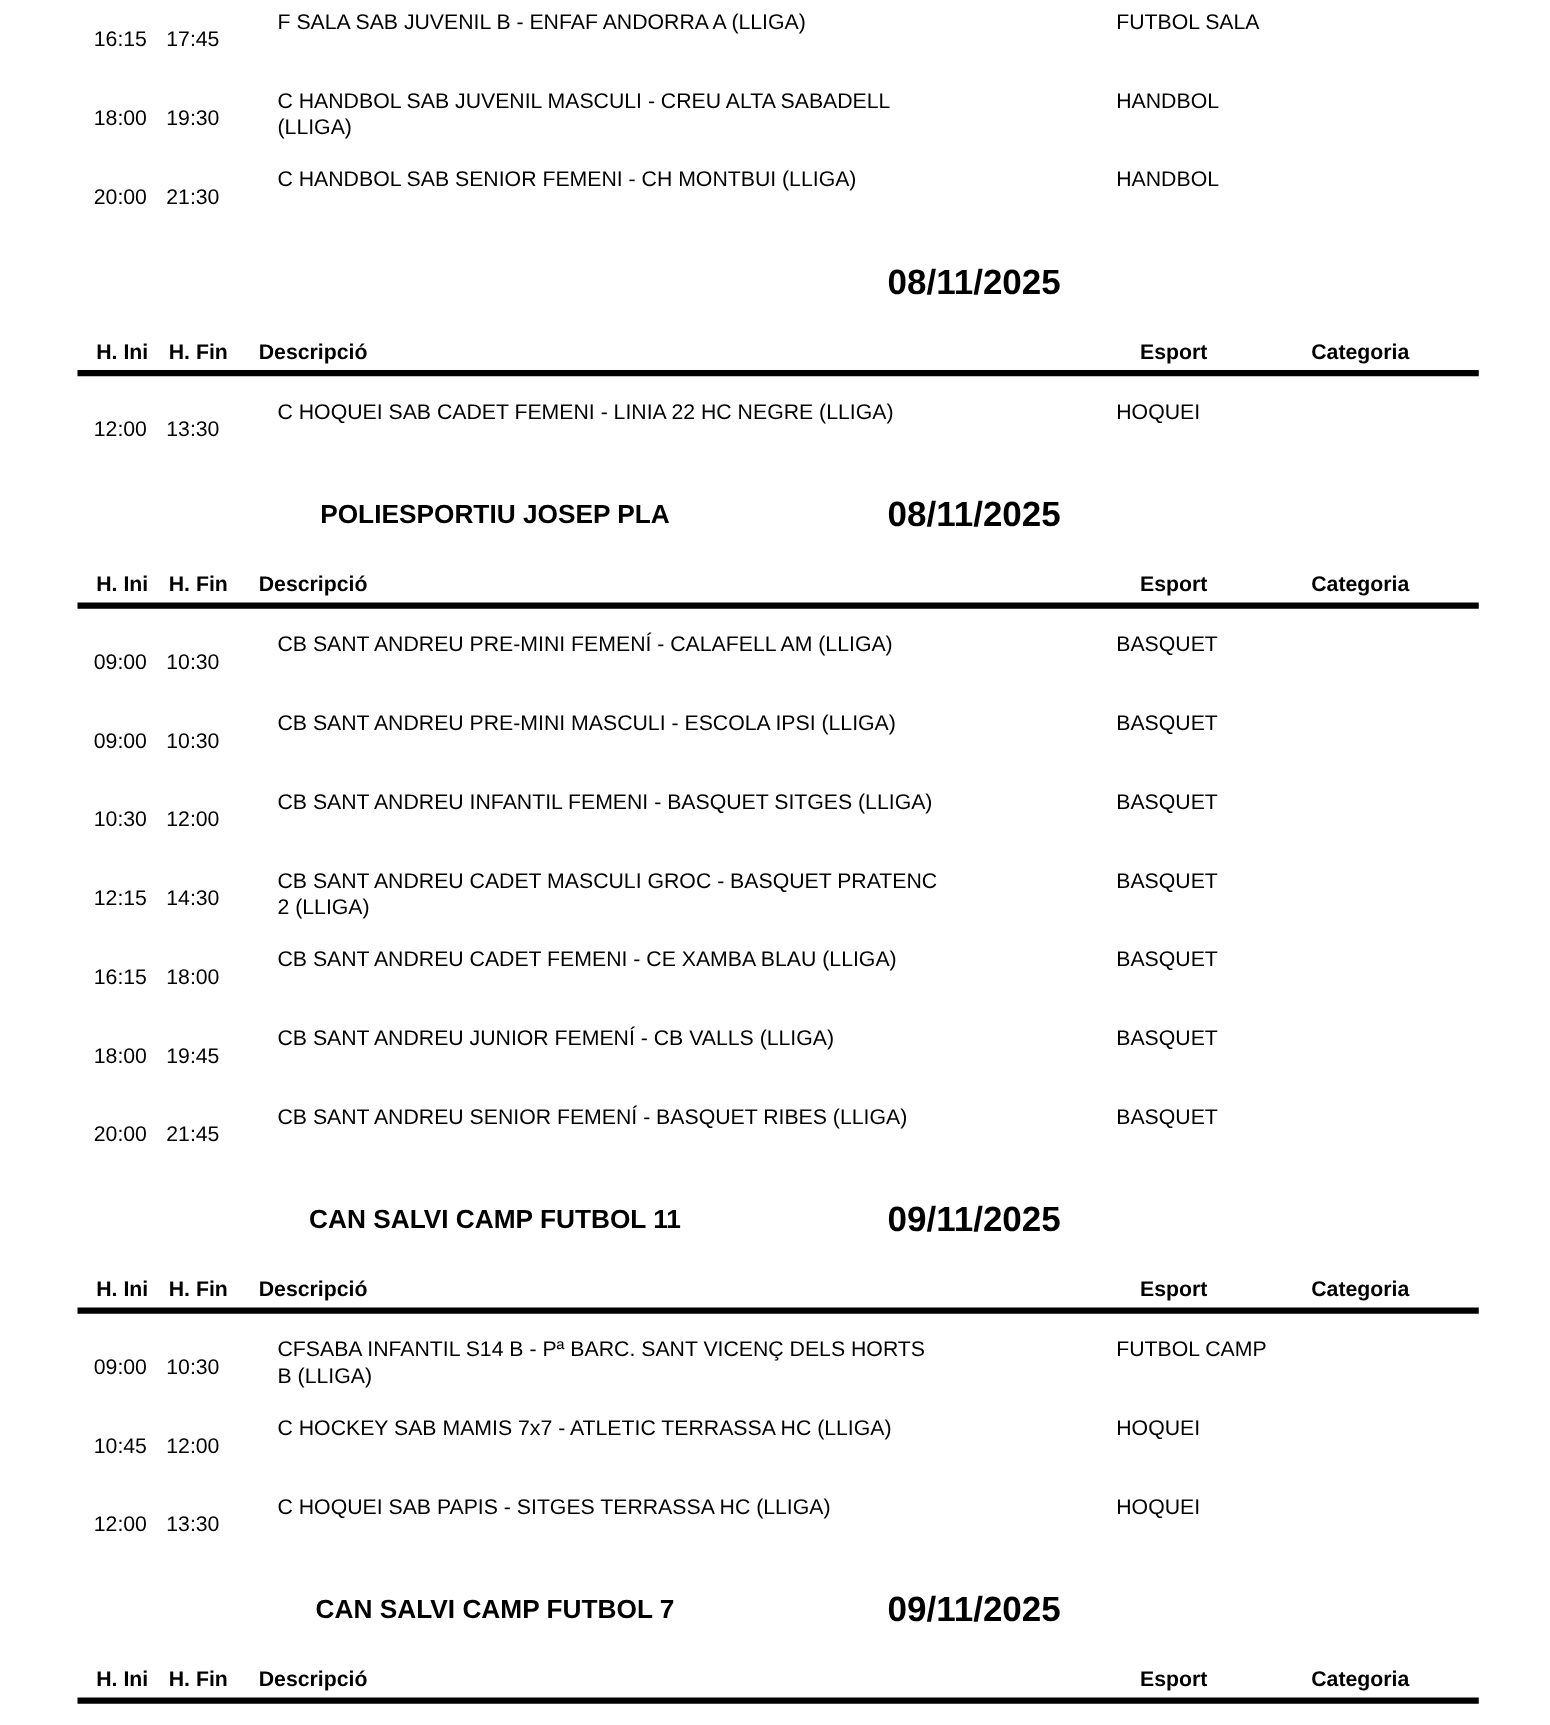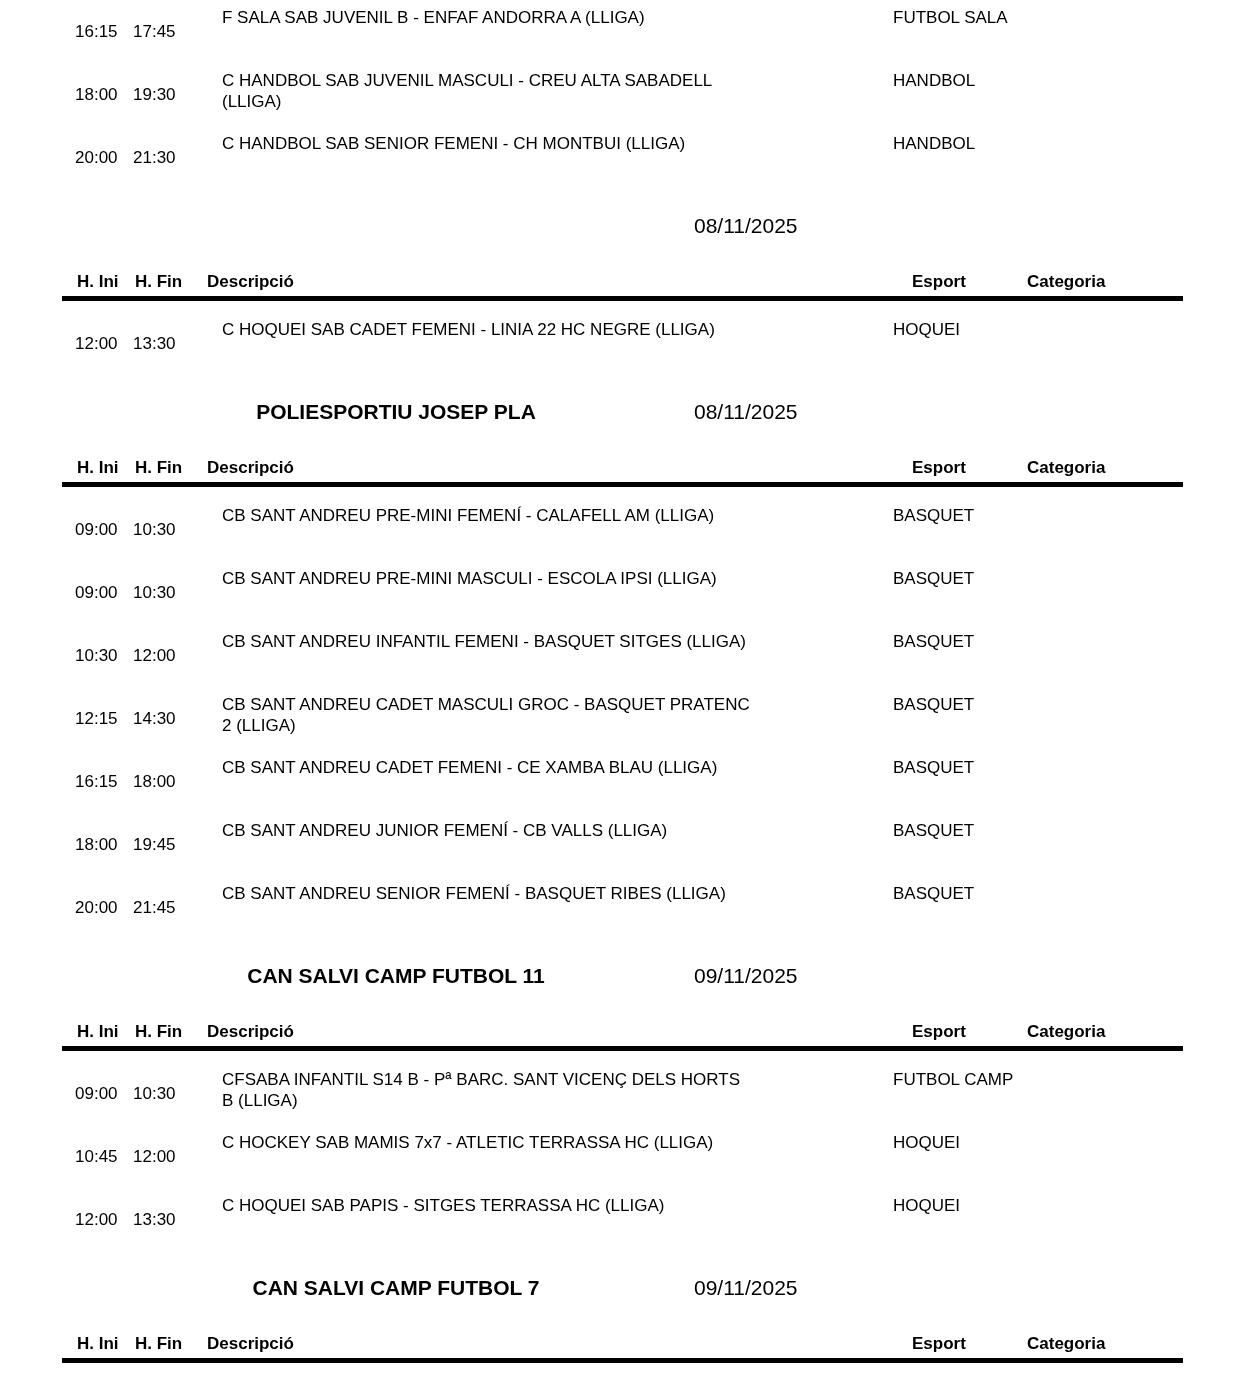--- a/index.html
+++ b/index.html
@@ -28,32 +28,32 @@
   }
   .row .esport { position: absolute; top: 0; left: 893px; font-size: 17px; line-height: 21px; }
 
   
   .sec-head { position: relative; height: 24px; margin-top: 18px; }
   .sec-head .title {
     position: absolute; top: 0; left: 60px; width: 672px;
     text-align: center; font-weight: bold; font-size: 21px; line-height: 24px;
   }
   .sec-head .date {
-    position: absolute; top: 0; left: 694px;
-    font-weight: normal; font-size: 21px; line-height: 24px;
+    position: absolute; top: 0; left: 710px;
+    font-weight: bold; font-size: 28px; line-height: 24px;
   }
 
   
   .cols { position: relative; height: 21px; margin-top: 33px; }
   .cols span { position: absolute; top: 0; font-weight: bold; font-size: 17px; line-height: 21px; }
   .cols .c1 { left: 77px; }
   .cols .c2 { left: 135px; }
   .cols .c3 { left: 207px; }
   .cols .c4 { left: 912px; }
-  .cols .c5 { left: 1027px; }
+  .cols .c5 { left: 1049px; }
 
   
   .rule { height: 5px; background: #000; margin-top: 4px; margin-left: 62px; width: 1121px; }
 </style>
 </head>
 <body>
 
 <div class="rows flush">
   <div class="row">
     <span class="t t1">16:15</span>

